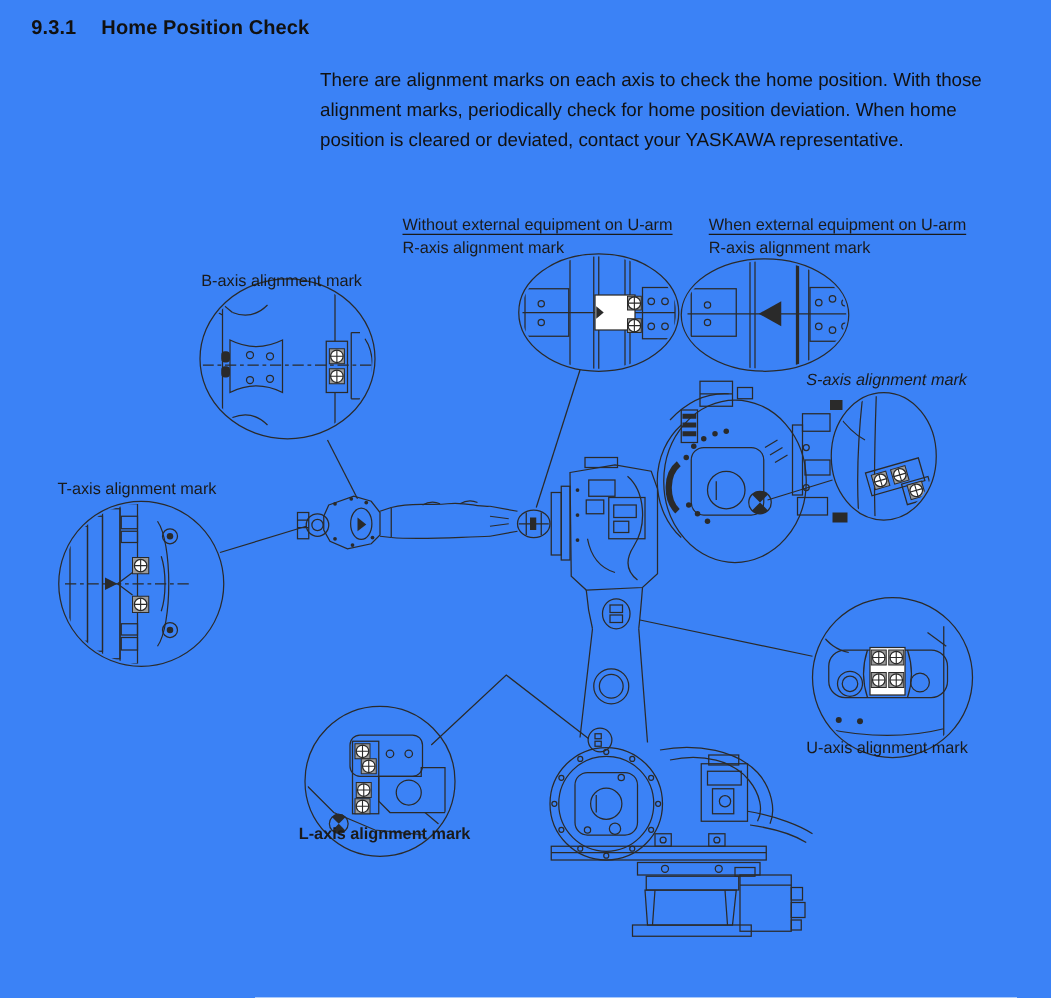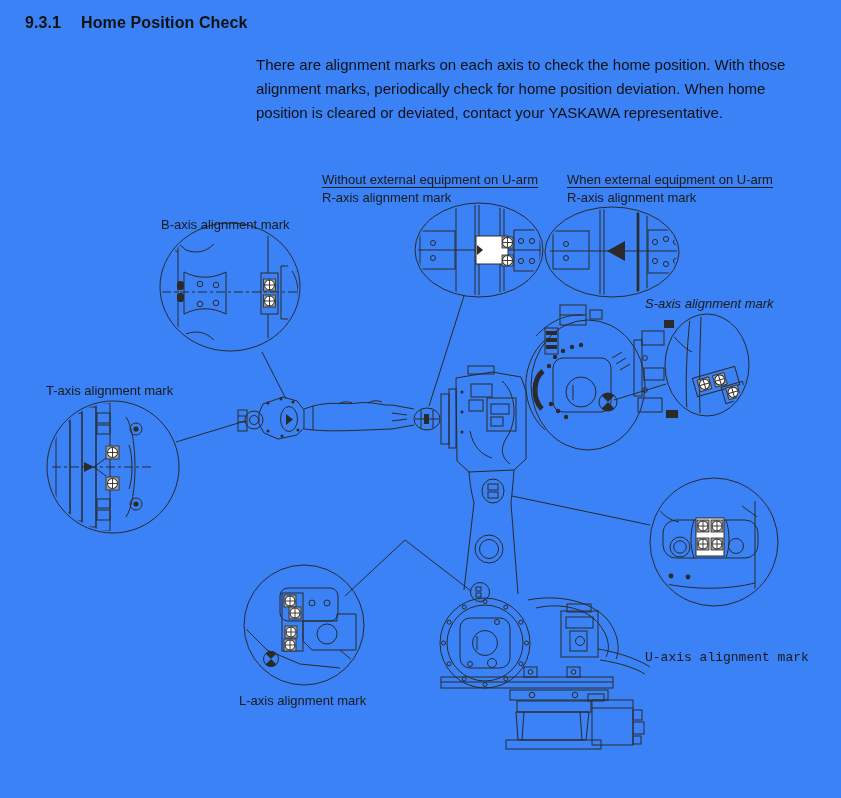--- a/index.html
+++ b/index.html
@@ -419,17 +419,17 @@
       <div class="lbl-u">Without external equipment on U-arm</div>
       <div>R-axis alignment mark</div>
     </div>
     <div class="lbl" style="left:567px; top:171px;">
       <div class="lbl-u">When external equipment on U-arm</div>
       <div>R-axis alignment mark</div>
     </div>
     <div class="lbl" style="left:161px; top:216px;">B-axis alignment mark</div>
     <div class="lbl" style="left:645px; top:295px;font-style:italic;">S-axis alignment mark</div>
     <div class="lbl" style="left:46px;  top:362px;margin-top:20px;">T-axis alignment mark</div>
-    <div class="lbl" style="left:645px; top:649px;font-family:Liberation Mono, monospace;">U-axis alignment mark</div>
-    <div class="lbl" style="left:239px; top:692px;">L-axis alignment mark</div>
+    <div class="lbl" style="left:645px; top:589px;">U-axis alignment mark</div>
+    <div class="lbl" style="left:239px; top:658px;font-weight:bold;">L-axis alignment mark</div>
   </div>
 
 </div>
 
 </body></html>

